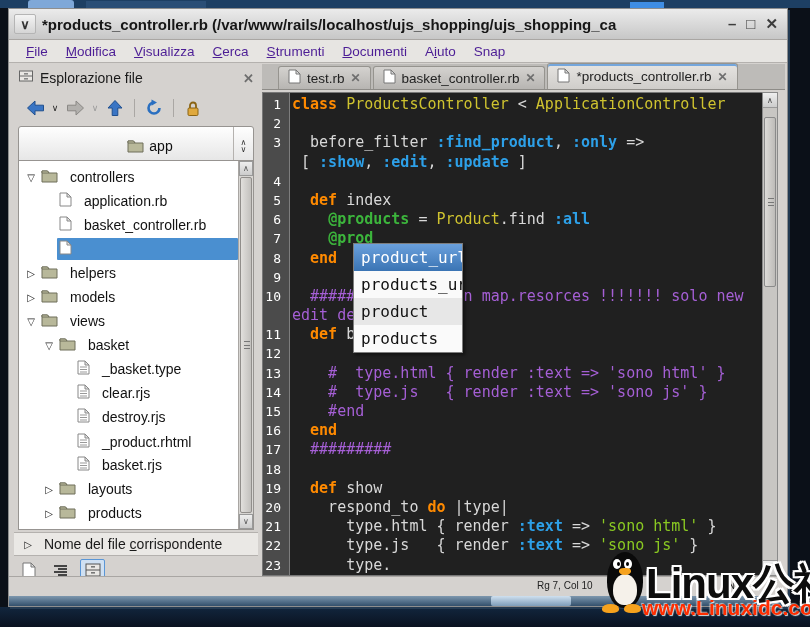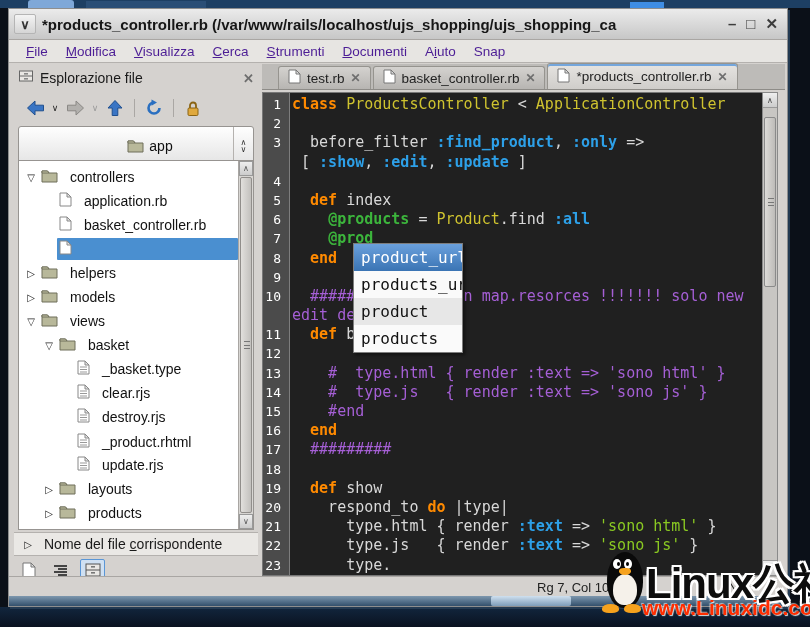--- a/index.html
+++ b/index.html
@@ -73,21 +73,21 @@
   .ty { color:#cfc32f; }
   .sy { color:#2da0e8; font-weight:bold; }
   .iv { color:#3cb53c; font-weight:bold; }
   .co { color:#a55fd5; }
   .st { color:#8ac922; }
 
   .vscroll { position:absolute; left:754px; top:84px; width:16px; height:484px; background:#c8c6c3; border:1px solid #8a8a8a; }
   .vs-btn { position:absolute; left:0; width:14px; height:15px; display:flex; align-items:center; justify-content:center; font-size:8px; color:#444; background:linear-gradient(#eee,#ccc); border-bottom:1px solid #999; }
   .vs-thumb { position:absolute; left:1px; top:24px; width:12px; height:170px; background:linear-gradient(90deg,#dddbd8,#bdbbb8); border:1px solid #8a8a8a; border-radius:2px; }
 
-  .statusbar { position:absolute; left:1px; top:568px; right:1px; height:20px; background:#d5d2cf; border-top:1px solid #a9a6a3; font-size:13px; color:#222; }
+  .statusbar { position:absolute; left:1px; top:568px; right:1px; height:20px; background:#d5d2cf; border-top:1px solid #a9a6a3; font-size:10px; color:#222; }
   .st-pos { position:absolute; left:528px; top:3px; }
   .st-mode { position:absolute; left:716px; top:3px; }
   .bottomborder { position:absolute; left:1px; top:588px; right:1px; height:10px; background:linear-gradient(#7d97ae,#33506c); }
   .bb-band { position:absolute; left:482px; top:0; width:80px; height:100%; background:linear-gradient(#cfe0ef,#7d9cb8); border-radius:2px; }
 
   
   .popup { position:absolute; left:353px; top:243px; width:110px; background:#f2f2f2; border:1px solid #7d7d7d; box-shadow:1px 1px 0 rgba(255,255,255,.5) inset, 2px 2px 3px rgba(0,0,0,.45); z-index:30; }
   .pitem { height:27px; line-height:27px; padding-left:7px; font-family:"DejaVu Sans Mono",monospace; font-size:16px; color:#111; white-space:nowrap; overflow:hidden; }
   .pitem.sel { background:linear-gradient(#6aa0dc,#3a74b4); color:#fff; }
   .pitem.alt { background:#e7e7e7; }
@@ -338,21 +338,21 @@
         <div class="trow" style="padding-left: 40px;">
           <span class="texp"></span>
           <span class="tcore">
             <span><svg width="13" height="15" viewBox="0 0 13 15">
                 <path d="M1 1 h7 l4 4 v9 H1 Z" fill="#fff" stroke="#888"></path>
                 <path d="M8 1 l4 4 h-4 Z" fill="#e4e4e4" stroke="#888"></path>
                 <line x1="3" y1="7" x2="10" y2="7" stroke="#999"></line>
                 <line x1="3" y1="9.5" x2="10" y2="9.5" stroke="#999"></line>
                 <line x1="3" y1="12" x2="10" y2="12" stroke="#999"></line>
               </svg></span>
-            <span>update.rjs</span>
+            <span>basket.rjs</span>
           </span>
         </div>
         <div class="trow" style="padding-left: 22px;">
           <span class="texp">▷</span>
           <span class="tcore">
             <span><svg width="17" height="14" viewBox="0 0 17 14">
                 <path d="M1 2 h5.5 L8 4 H16 V13 H1 Z" fill="#b8b89a" stroke="#6f6f5a"></path>
                 <path d="M1 2 h5.5 L8 4 H1 Z" fill="#cacaaa" stroke="#6f6f5a"></path>
               </svg></span>
             <span>layouts</span>

